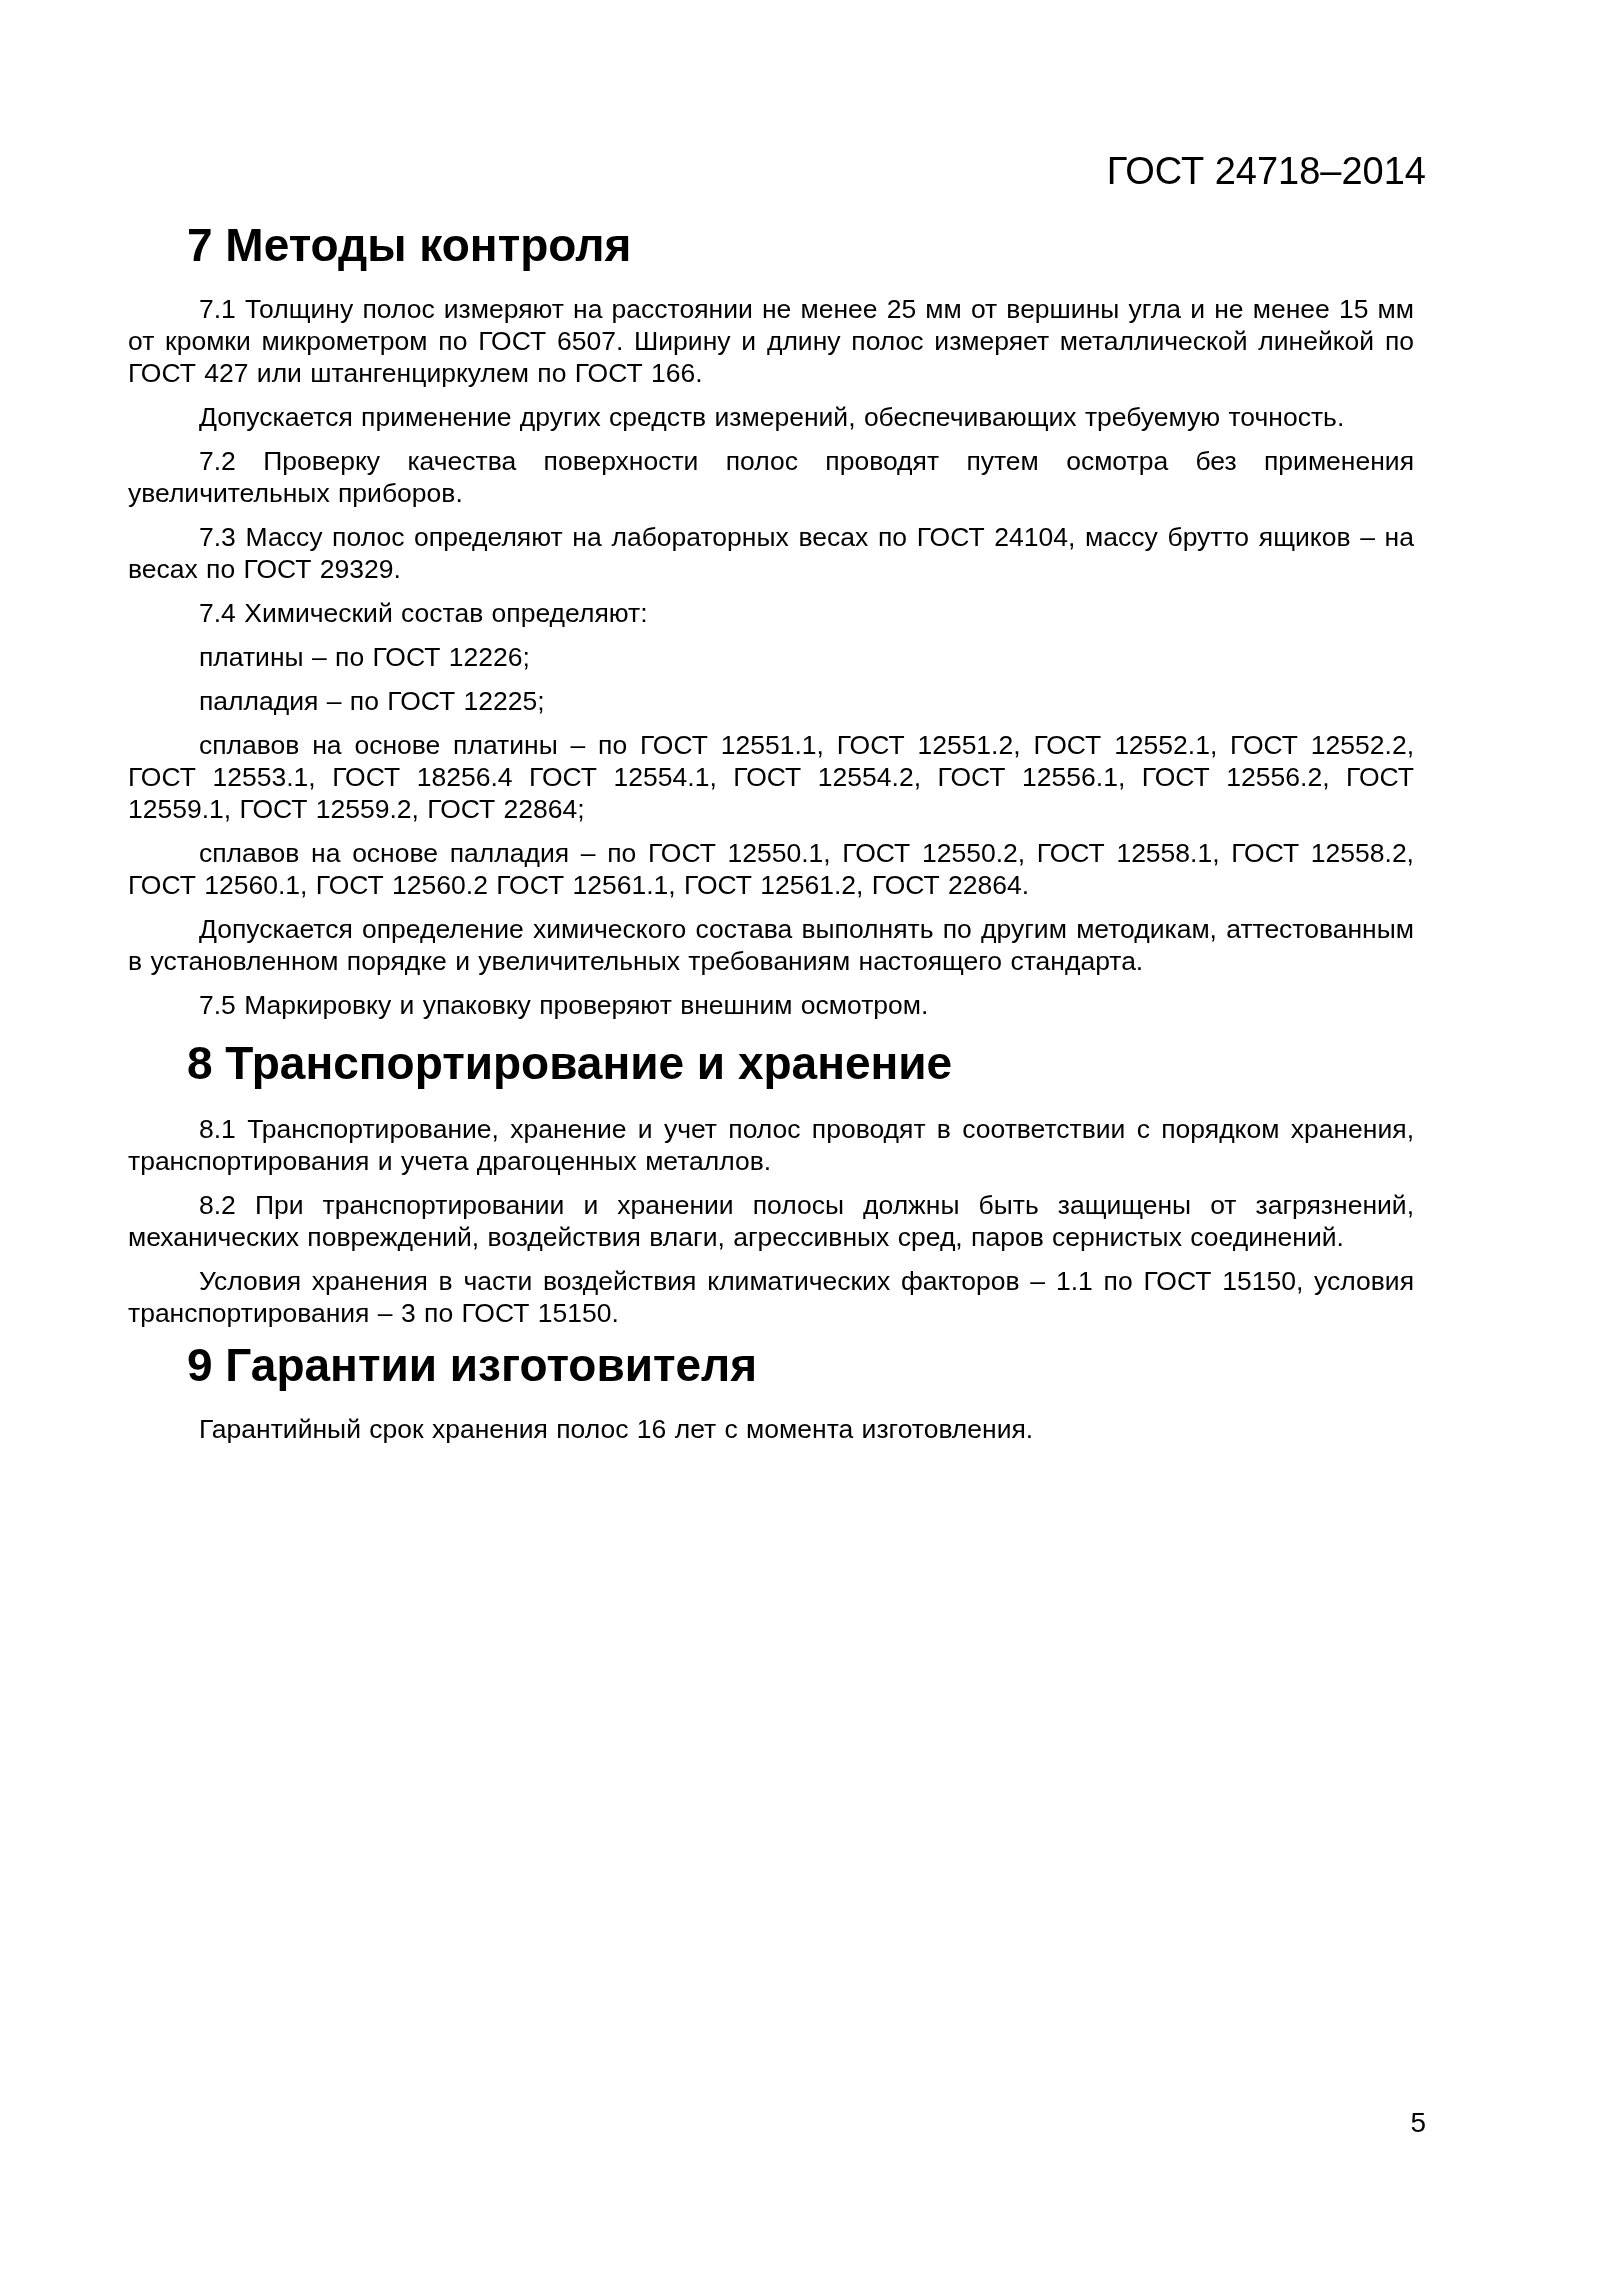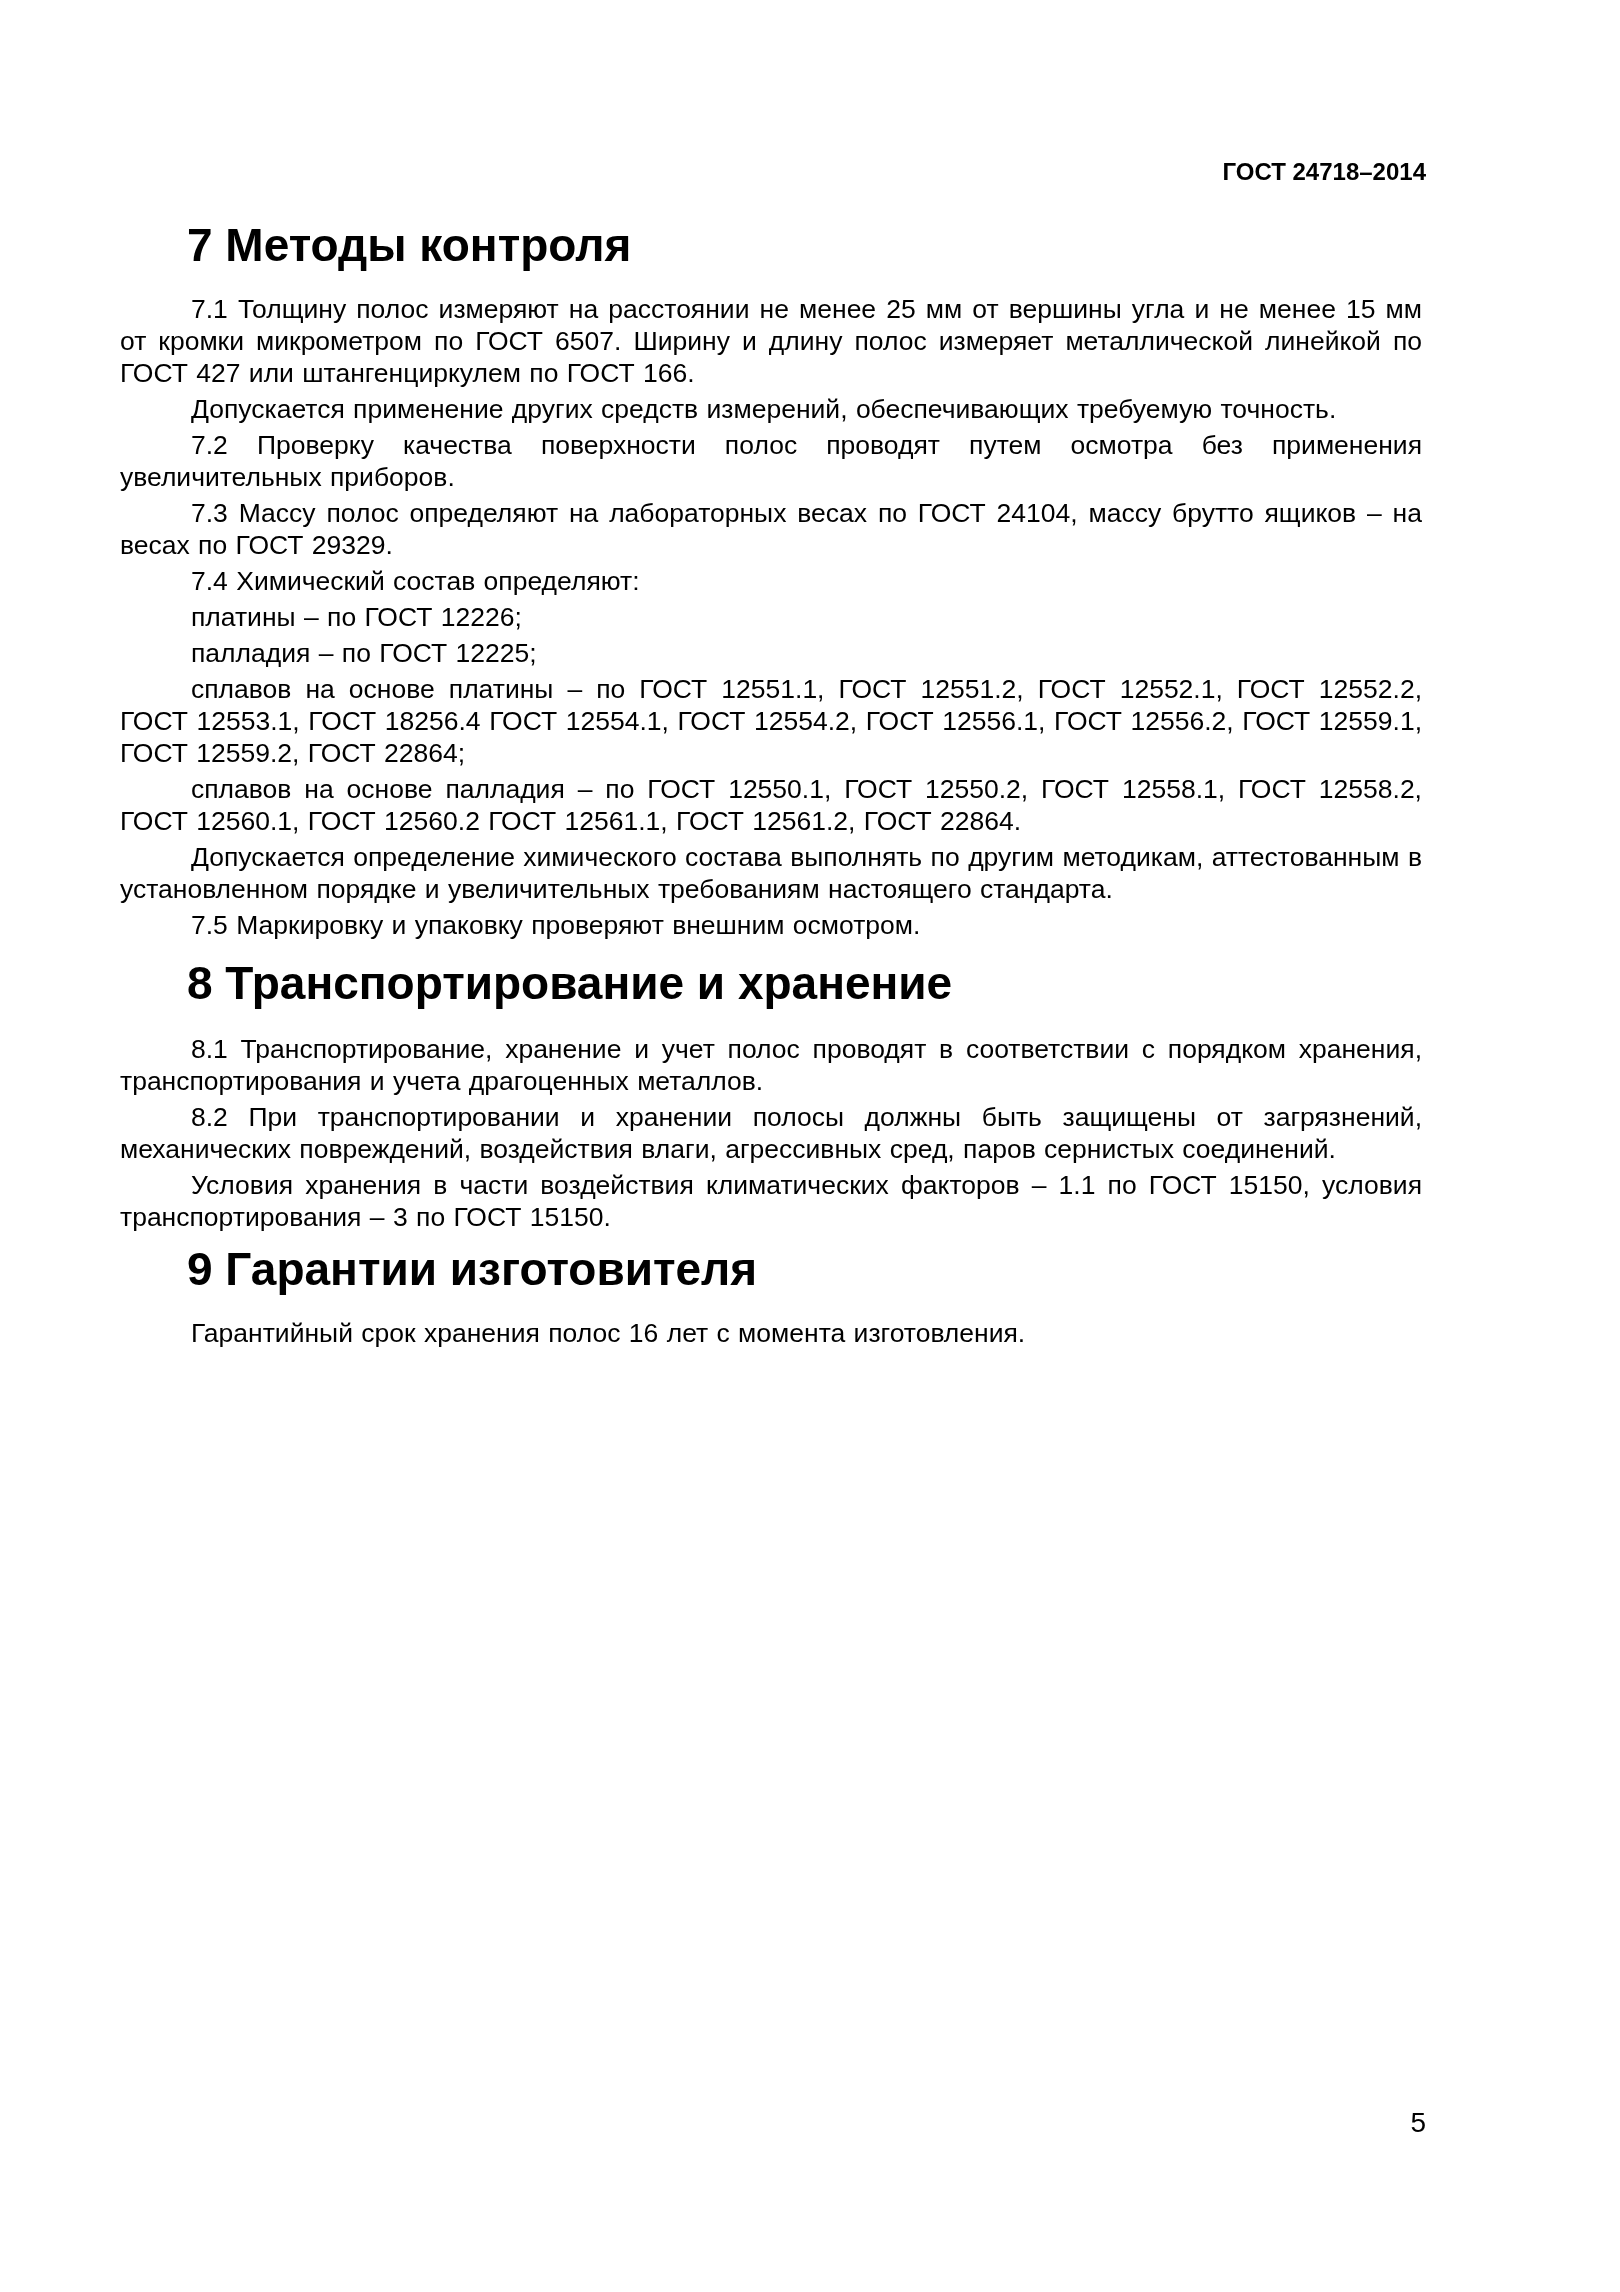--- a/index.html
+++ b/index.html
@@ -15,42 +15,42 @@
     color: #000000;
     font-family: "Liberation Sans", "DejaVu Sans", sans-serif;
     overflow: hidden;
   }
   .doc-header {
     position: absolute;
     top: 155px;
     left: 116px;
     width: 1310px;
     text-align: right;
-    font-size: 24px;
-    font-weight: bold;
+    font-size: 38px;
+    font-weight: normal;
     line-height: 33px;
     white-space: nowrap;
   }
   .content {
     position: absolute;
     top: 0;
     left: 116px;
     width: 1310px;
   }
   .section-heading {
     font-size: 46px;
     font-weight: bold;
     line-height: 41px;
     margin: 0 0 27.4px 71px;
   }
   .section-heading.s7 { margin-top: 225px; }
   .section-heading.s8 { margin-top: 21.6px; margin-bottom: 29px; }
   .section-heading.s9 { margin-top: 16px; margin-bottom: 27.4px; }
   .content p {
-    margin: 4px;
+    margin: 12px;
     font-size: 26.5px;
     line-height: 32px;
     text-align: justify;
     text-indent: 71px;
     word-spacing: 1px;
   }
   .page-footer {
     position: absolute;
     top: 2107px;
     left: 116px;

